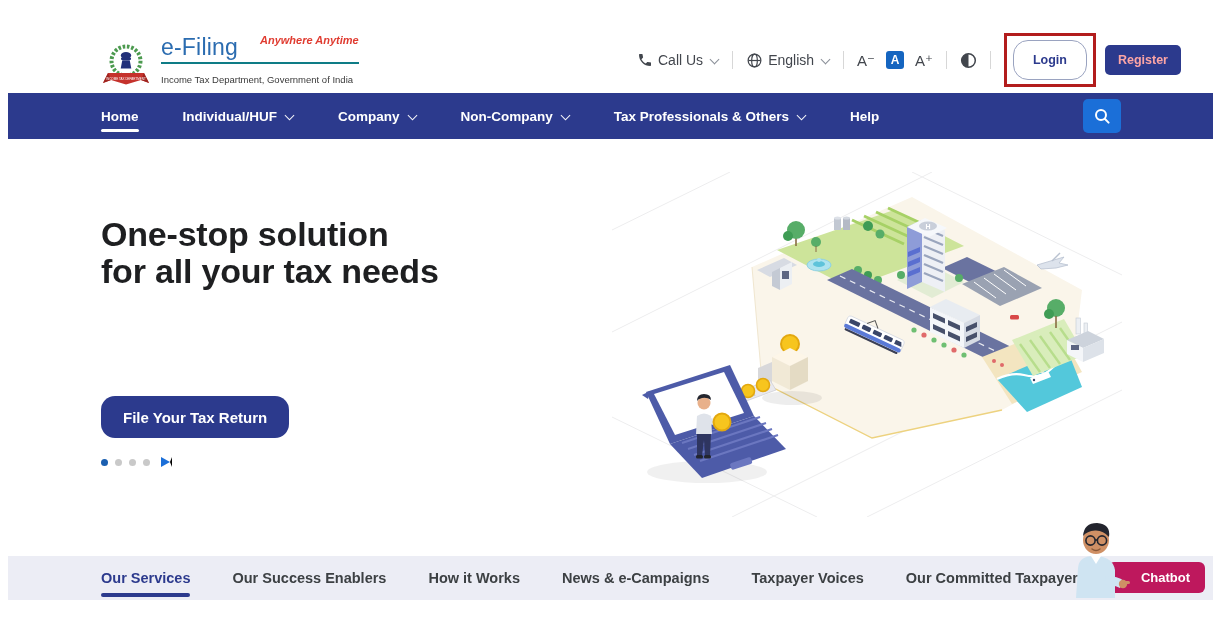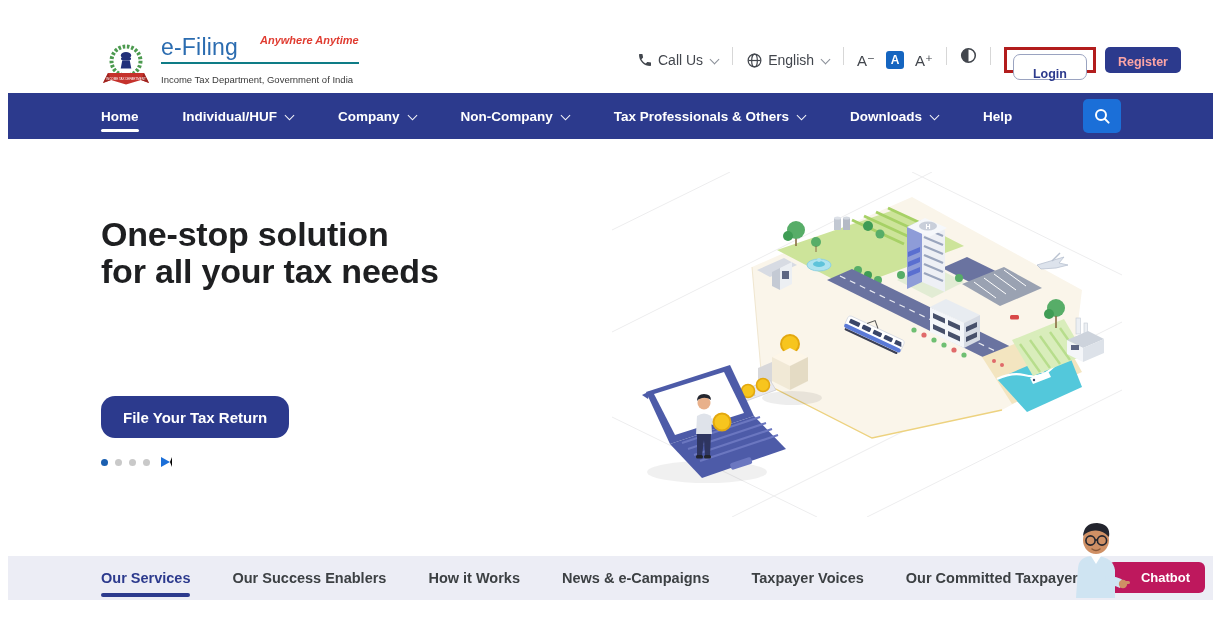--- a/index.html
+++ b/index.html
@@ -8,32 +8,32 @@
 
   
   .header { position:absolute; top:0; left:0; width:100%; height:93px; background:#fff; }
   .logo { position:absolute; left:100px; top:34px; display:flex; align-items:center; gap:9px; cursor:pointer; }
   .logo-text { display:flex; flex-direction:column; }
   .logo-row1 { display:flex; align-items:flex-start; gap:22px; }
   .logo-name { font-size:23px; color:#2b6cb0; font-weight:normal; letter-spacing:0.2px; }
   .logo-tagline { font-size:11px; font-style:italic; color:#e03c31; font-weight:bold; }
   .logo-subtitle { font-size:9.5px; color:#3a3a3a; border-top:2px solid #0e7c86; border-bottom:2px solid #0e7c86; padding:10px 0; margin-top:1px; }
 
-  .topbar { position:absolute; left:637px; top:47px; height:26px; display:flex; }
+  .topbar { position:absolute; left:637px; top:47px; height:26px; display:flex; align-items:center; }
   .tb-item { display:flex; align-items:center; gap:5px; font-size:14px; color:#42464d; cursor:pointer; white-space:nowrap; }
   .tb-divider { width:1px; height:18px; background:#d7d7d7; margin:0 13px; }
   .chev { width:9px; height:9px; position:relative; display:inline-block; margin-left:2px; }
   .chev::before { content:""; position:absolute; top:0; left:1px; width:6px; height:6px; border-right:1.6px solid #8a8f98; border-bottom:1.6px solid #8a8f98; transform:rotate(45deg); }
   .chev.white::before { border-color:rgba(255,255,255,.95); }
   .fontsize-group { display:flex; align-items:center; gap:11px; }
   .fs-btn { background:none; border:none; font-size:15px; color:#42464d; cursor:pointer; font-family:inherit; line-height:1; padding:0; }
   .fs-btn.box { width:18px; height:18px; background:#1565c0; color:#fff; border-radius:3px; font-size:12px; font-weight:bold; display:flex; align-items:center; justify-content:center; }
   .contrast-btn { background:none; border:none; cursor:pointer; display:flex; padding:0; }
   .login-annotation { border:3px solid #b21d1d; padding:4px 6px; display:flex; }
-  .btn-login { background:#fff; border:1px solid #9aa3c0; border-radius:7px; color:#2c3a8d; font-size:12.5px; font-weight:bold; padding:12px 19px; cursor:pointer; font-family:inherit; }
+  .btn-login { background:#fff; border:1px solid #9aa3c0; border-radius:15px; color:#2c3a8d; font-size:12.5px; font-weight:bold; padding:12px 19px; cursor:pointer; font-family:inherit; }
   .btn-register { background:#2c3a8d; border:none; border-radius:5px; color:#fca5a5; font-size:12.5px; font-weight:bold; padding:8px 13px; margin-left:9px; cursor:pointer; font-family:inherit; }
 
   
   .navbar { position:absolute; top:93px; left:8px; width:1205px; height:46px; background:#2c3a8d; display:flex; align-items:center; padding-left:93px; }
   .nav-item { color:#fff; font-size:13.5px; font-weight:bold; display:flex; align-items:center; gap:6px; position:relative; height:100%; cursor:pointer; margin-right:44px; white-space:nowrap; }
   .nav-item.active::after { content:""; position:absolute; left:0; right:0; bottom:7px; height:3px; background:#fff; border-radius:2px; }
   .search-btn { position:absolute; right:92px; top:6px; width:38px; height:34px; background:#1b6fd8; border:none; border-radius:5px; display:flex; align-items:center; justify-content:center; cursor:pointer; }
 
   
   .hero { position:absolute; top:139px; left:0; width:100%; height:417px; }
@@ -138,24 +138,20 @@
     <div class="nav-item">
       <span>Company</span>
       <span class="chev white"></span>
     </div>
     <div class="nav-item">
       <span>Non-Company</span>
       <span class="chev white"></span>
     </div>
     <div class="nav-item">
       <span>Tax Professionals &amp; Others</span>
-      <span class="chev white"></span>
-    </div>
-    <div class="nav-item">
-      <span>Downloads</span>
       <span class="chev white"></span>
     </div>
     <div class="nav-item">
       <span>Help</span>
     </div>
     <button class="search-btn">
       <svg width="18" height="18" viewBox="0 0 18 18">
           <circle cx="8" cy="8" r="5" fill="none" stroke="#fff" stroke-width="2"></circle>
           <line x1="12" y1="12" x2="15.6" y2="15.6" stroke="#fff" stroke-width="2" stroke-linecap="round"></line>
         </svg>

